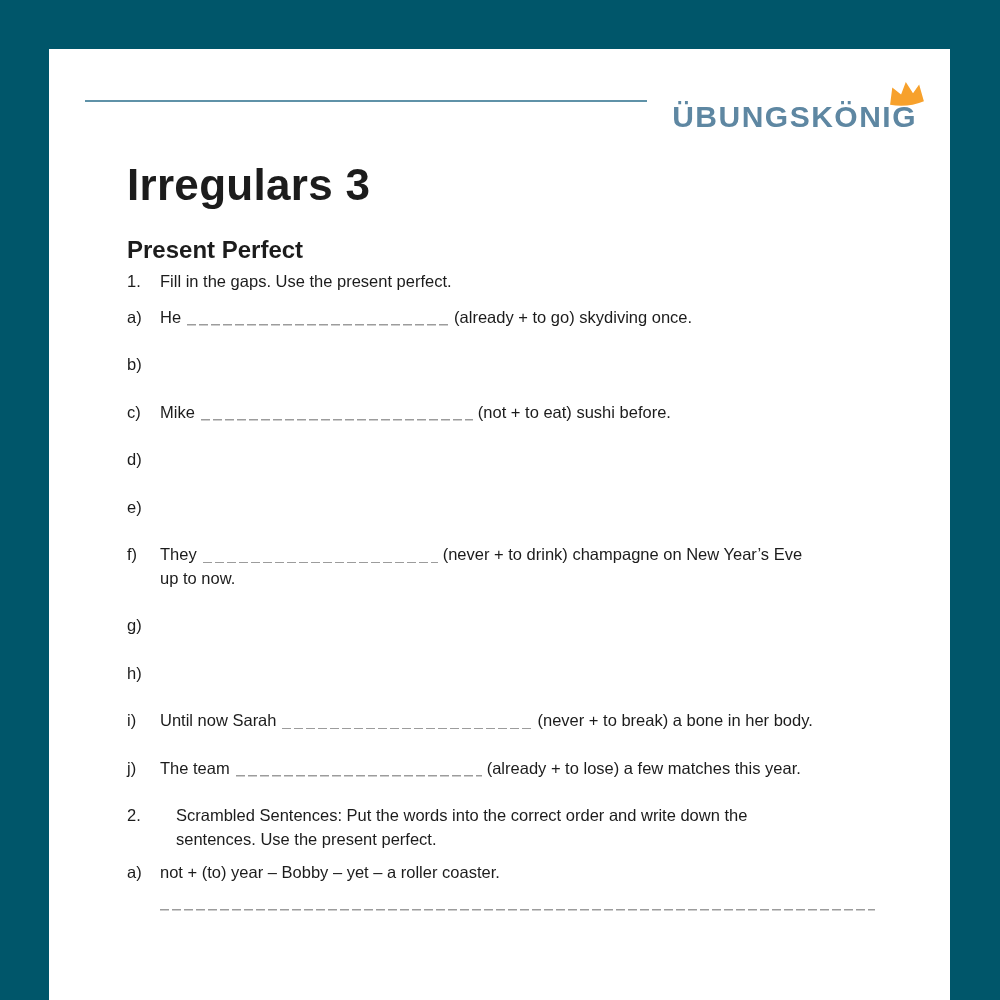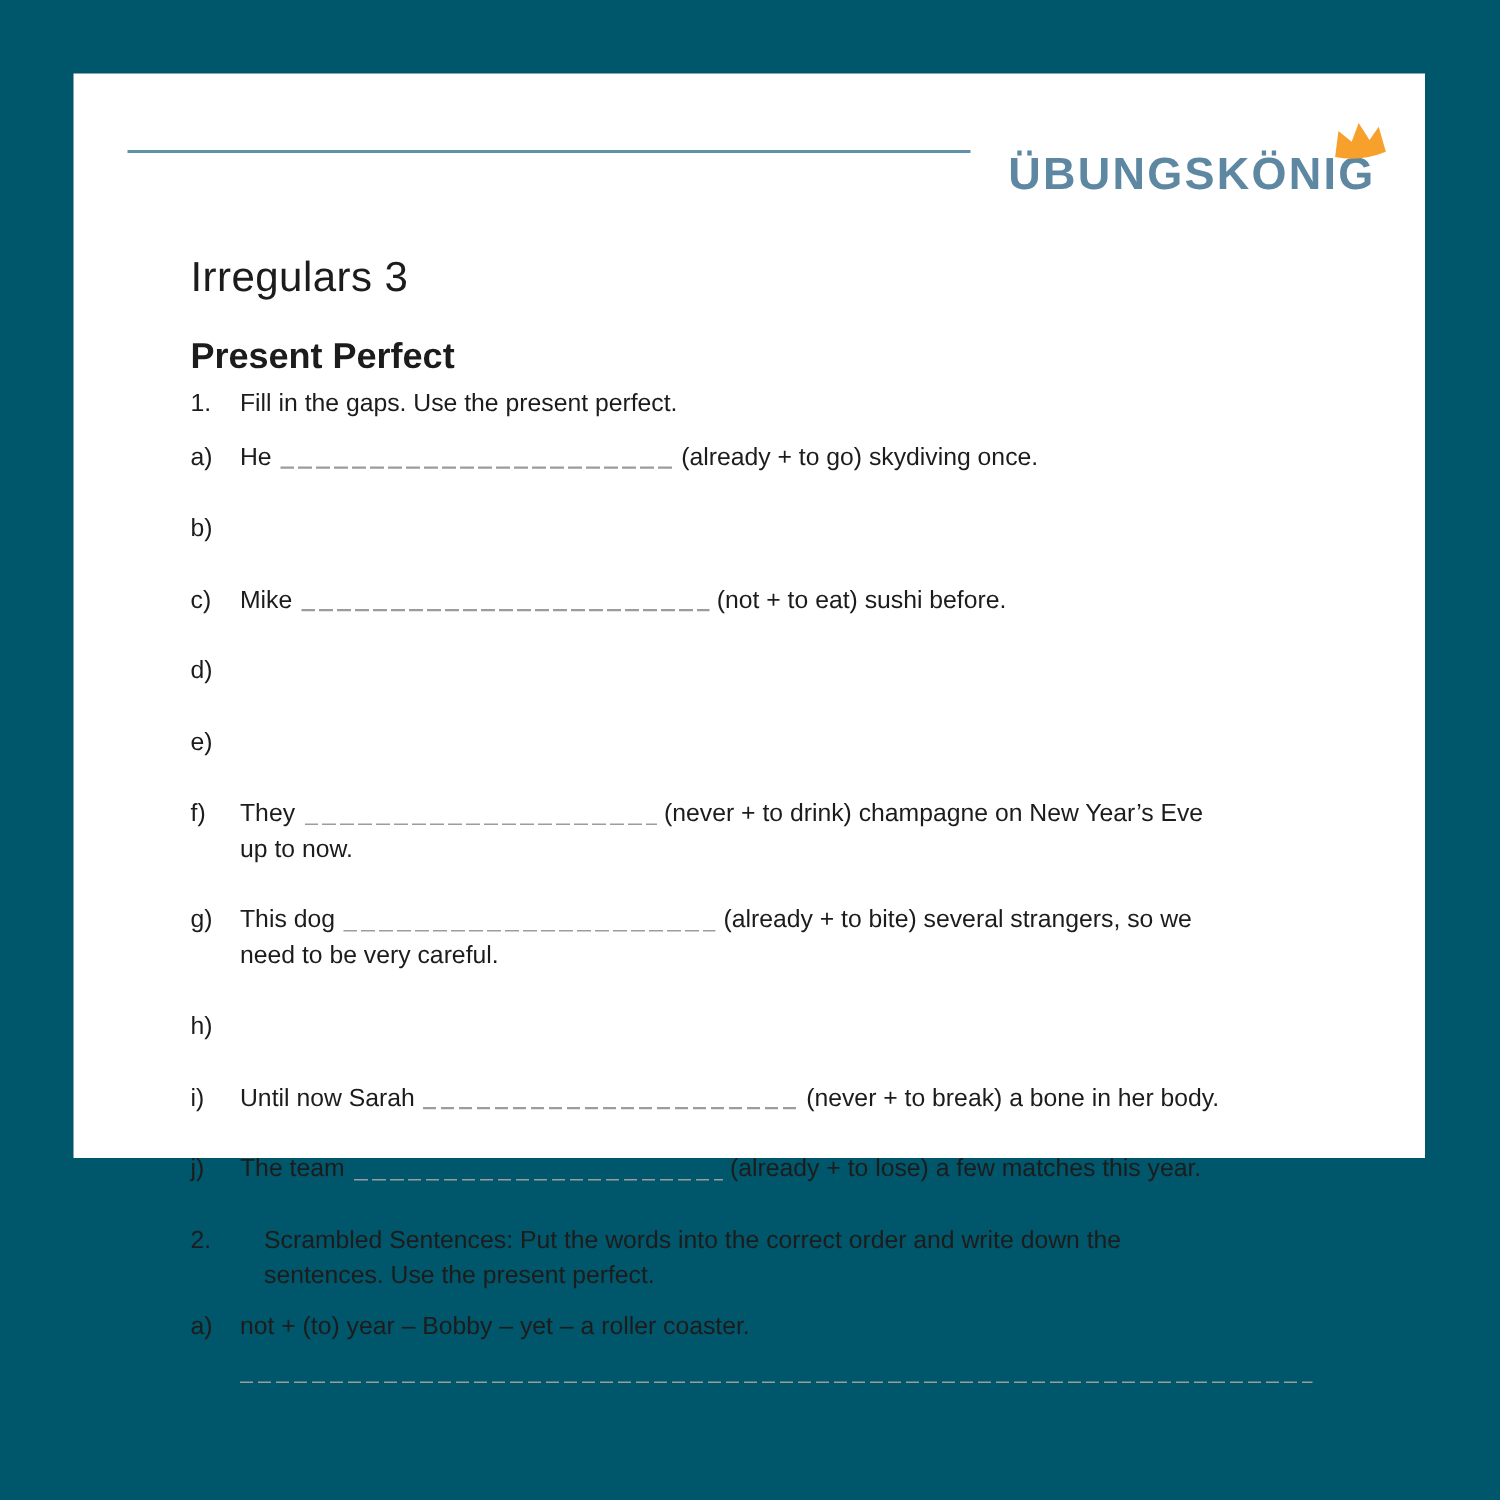--- a/index.html
+++ b/index.html
@@ -12,43 +12,43 @@
     --blank-gray:#9c9c9c;
   }
   html,body{margin:0;padding:0;}
   body{
     width:1000px;height:1000px;
     background:var(--border-teal);
     font-family:"Liberation Sans", sans-serif;
     position:relative;overflow:hidden;
   }
   .page{
-    position:absolute;left:49px;top:49px;width:901px;height:723px;
+    position:absolute;left:49px;top:49px;width:901px;height:951px;
     background:var(--page-white);
   }
   .header{position:relative;height:81px;}
   .rule{
     position:absolute;left:36px;top:51px;width:562px;height:2px;
     background:var(--rule-blue);
   }
   .logo{
     position:absolute;top:53px;right:33px;
     color:var(--logo-blue);font-weight:bold;font-size:30px;
     letter-spacing:1.5px;line-height:1;white-space:nowrap;
   }
   .crown{
     position:absolute;top:-22px;right:-9px;width:40px;height:27px;
     transform:rotate(-6deg);
   }
   .title{
-    margin:32px 4px 0 78px;font-size:28px;font-weight:400;
+    margin:32px 4px 0 78px;font-size:44px;font-weight:700;
     color:var(--ink);line-height:46px;letter-spacing:0.3px;
   }
   .subtitle{
-    margin:16px 0 0 78px;font-size:24px;font-weight:600;
+    margin:28px 0 0 78px;font-size:24px;font-weight:600;
     color:var(--ink);line-height:28px;
   }
   .list{margin:6px 0 0 78px;color:var(--ink);}
   .row{display:flex;font-size:16.5px;line-height:23.5px;margin-bottom:24px;}
   .lbl{flex:0 0 33px;}
   .txt{white-space:nowrap;}
   .row.instr1{margin-bottom:12px;}
   .row.instr2{margin-bottom:10px;}
   .row.instr2 .txt{white-space:normal;width:640px;margin-left:16px;}
   .row.scrambled{margin-bottom:12px;}
@@ -110,21 +110,20 @@
     <span class="lbl">e)</span>
   </div>
 
   <div class="row">
     <span class="lbl">f)</span>
     <span class="txt"><span>They</span><span class="blank" style="width: 235px;"></span><span>(never + to drink) champagne on New Year’s Eve<br>up to now.</span></span>
   </div>
 
   <div class="row">
     <span class="lbl">g)</span>
-    <span class="txt"><span>This dog</span><span class="blank" style="width: 248px;"></span><span>(already + to bite) several strangers, so we<br>need to be very careful.</span></span>
   </div>
 
   <div class="row">
     <span class="lbl">h)</span>
   </div>
 
   <div class="row">
     <span class="lbl">i)</span>
     <span class="txt"><span>Until now Sarah</span><span class="blank" style="width: 250px;"></span><span>(never + to break) a bone in her body.</span></span>
   </div>

